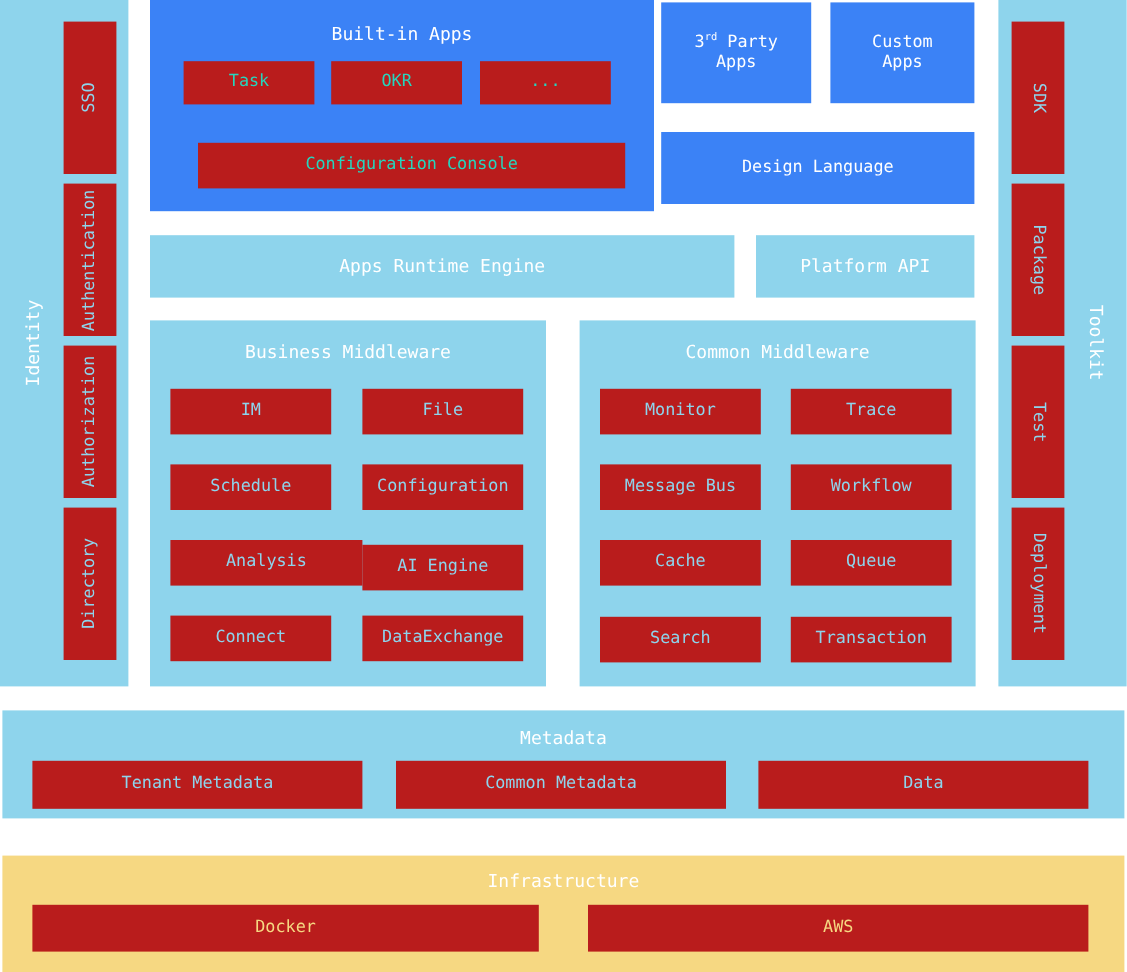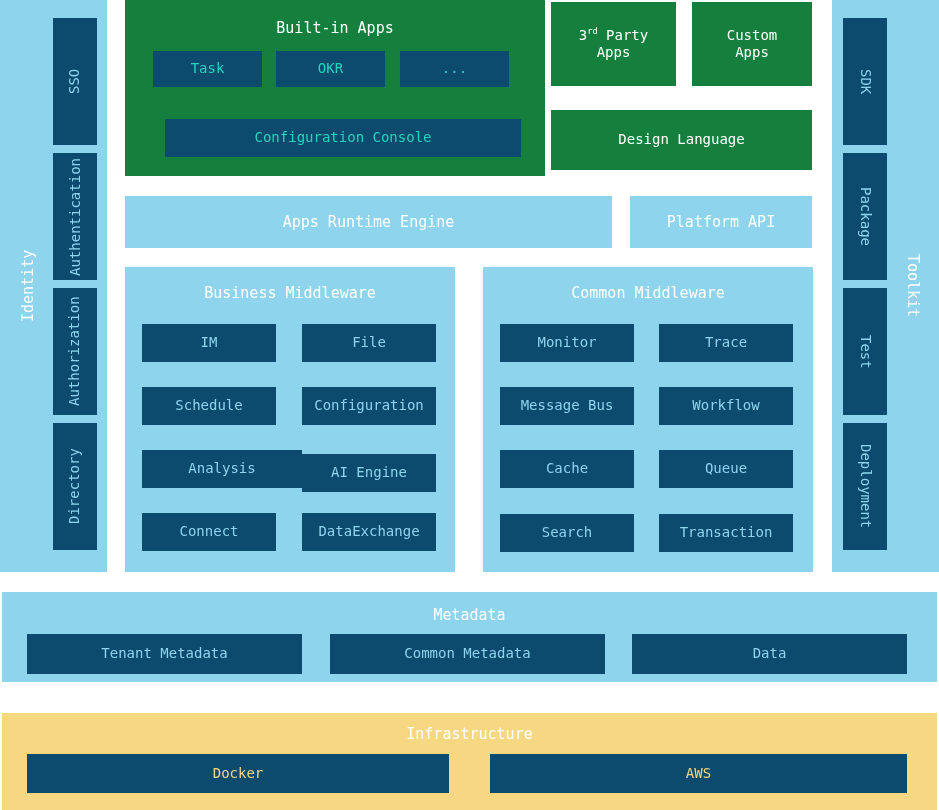--- a/index.html
+++ b/index.html
@@ -26,24 +26,24 @@
     position: absolute;
     box-sizing: border-box;
     display: flex;
     align-items: center;
     justify-content: center;
     text-align: center;
     line-height: 1.25;
   }
 
   .blue-panel   { background: #8ed4ec; }
-  .green-panel  { background: #15803d; }
+  .green-panel  { background: #3b82f6; }
   .yellow-panel { background: #f6d882; }
 
-  .white-box { background: #0c4a6e; }
+  .white-box { background: #b91c1c; }
 
   .t-white  { color: #ffffff; }
   .t-blue   { color: #8ed4ec; }
   .t-green  { color: #26d5bd; }
   .t-yellow { color: #f6d882; }
 
   .fs15 { font-size: 15px; }
   .fs14 { font-size: 14px; }
 
   

